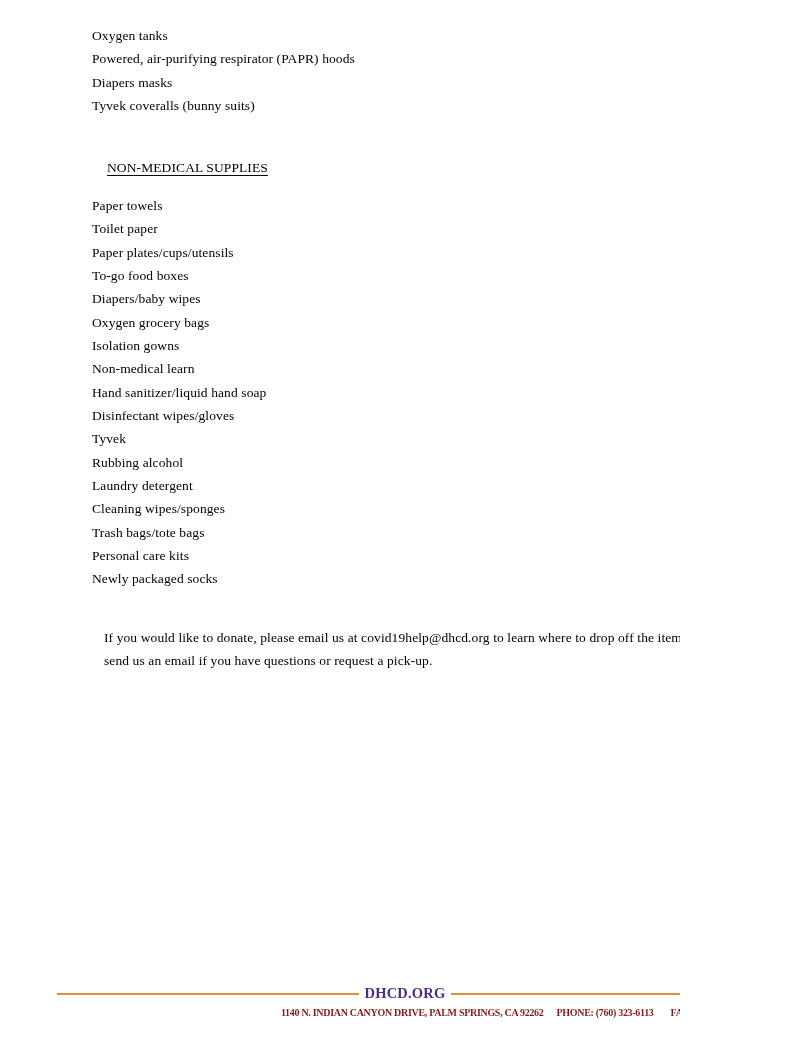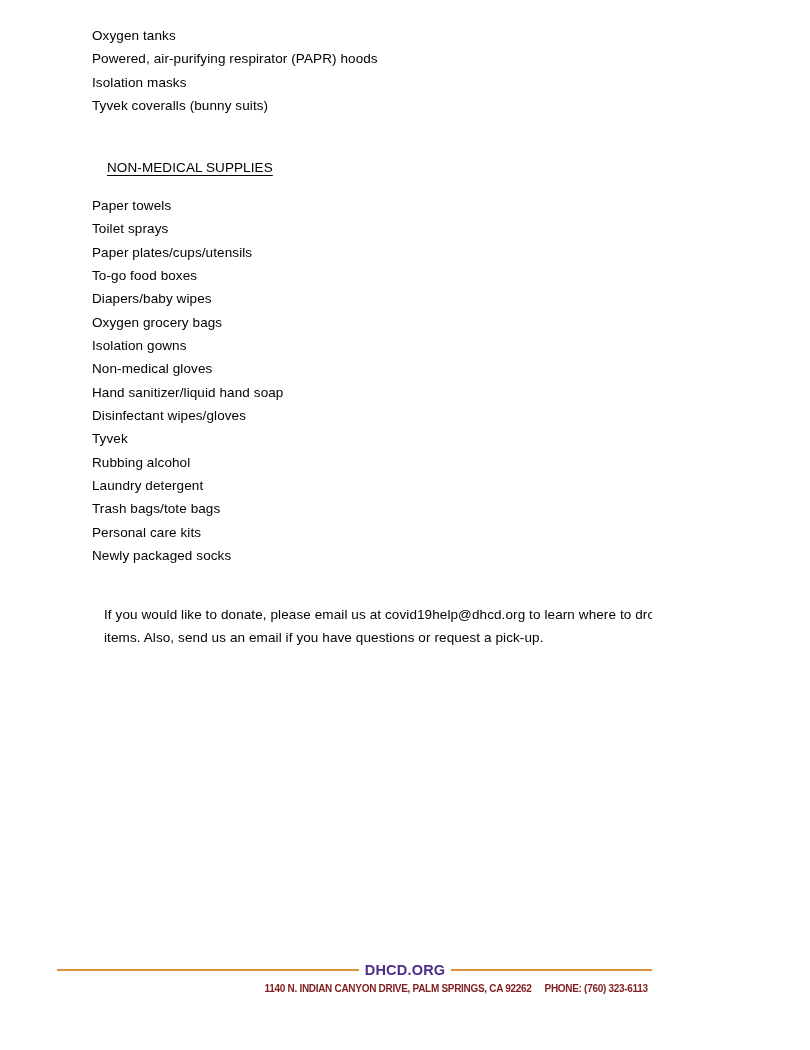--- a/index.html
+++ b/index.html
@@ -6,22 +6,23 @@
     margin: 0;
     padding: 0;
     background: #ffffff;
   }
   .page {
     position: relative;
     width: 652px;
     height: 1050px;
     background: #ffffff;
     overflow: hidden;
-    font-family: Liberation Sans, sans-serif;
+    font-family: Liberation Serif, serif;
     color: #000000;
+    padding-left: 28px;
   }
   .content {
     position: absolute;
     left: 92px;
     top: 24px;
     width: 640px;
     font-size: 13.5px;
     line-height: 23.33px;
     letter-spacing: 0.1px;
   }
@@ -44,21 +45,21 @@
     text-underline-offset: 3px;
   }
   .note {
     margin: 12px;
     width: 634px;
   }
   .footer {
     position: absolute;
     left: 57px;
     width: 696px;
-    top: 962px;
+    top: 985px;
   }
   .site-row {
     display: flex;
     align-items: center;
   }
   .rule {
     flex: 1;
     height: 2px;
     background: #d9923a;
   }
@@ -89,58 +90,59 @@
 
   <main class="content">
 
     <ul>
 
         <li>Oxygen tanks</li>
 
         <li>Powered, air-purifying respirator (PAPR) hoods</li>
 
 
-        <li>Isolation masks</li>
+        <li>Diapers masks</li>
 
         <li>Tyvek coveralls (bunny suits)</li>
       </ul>
 
     <div class="spacer"></div>
 
     <h2 class="section-heading">NON-MEDICAL SUPPLIES</h2>
 
     <ul>
 
 
         <li>Paper towels</li>
 
-        <li>Toilet sprays</li>
+        <li>Toilet paper</li>
 
         <li>Paper plates/cups/utensils</li>
 
         <li>To-go food boxes</li>
 
         <li>Diapers/baby wipes</li>
 
         <li>Oxygen grocery bags</li>
 
         <li>Isolation gowns</li>
 
-        <li>Non-medical gloves</li>
+        <li>Non-medical learn</li>
 
         <li>Hand sanitizer/liquid hand soap</li>
 
         <li>Disinfectant wipes/gloves</li>
 
         <li>Tyvek</li>
 
         <li>Rubbing alcohol</li>
 
         <li>Laundry detergent</li>
 
+        <li>Cleaning wipes/sponges</li>
 
         <li>Trash bags/tote bags</li>
 
         <li>Personal care kits</li>
 
         <li>Newly packaged socks</li>
       </ul>
 
     <div class="spacer"></div>
 

